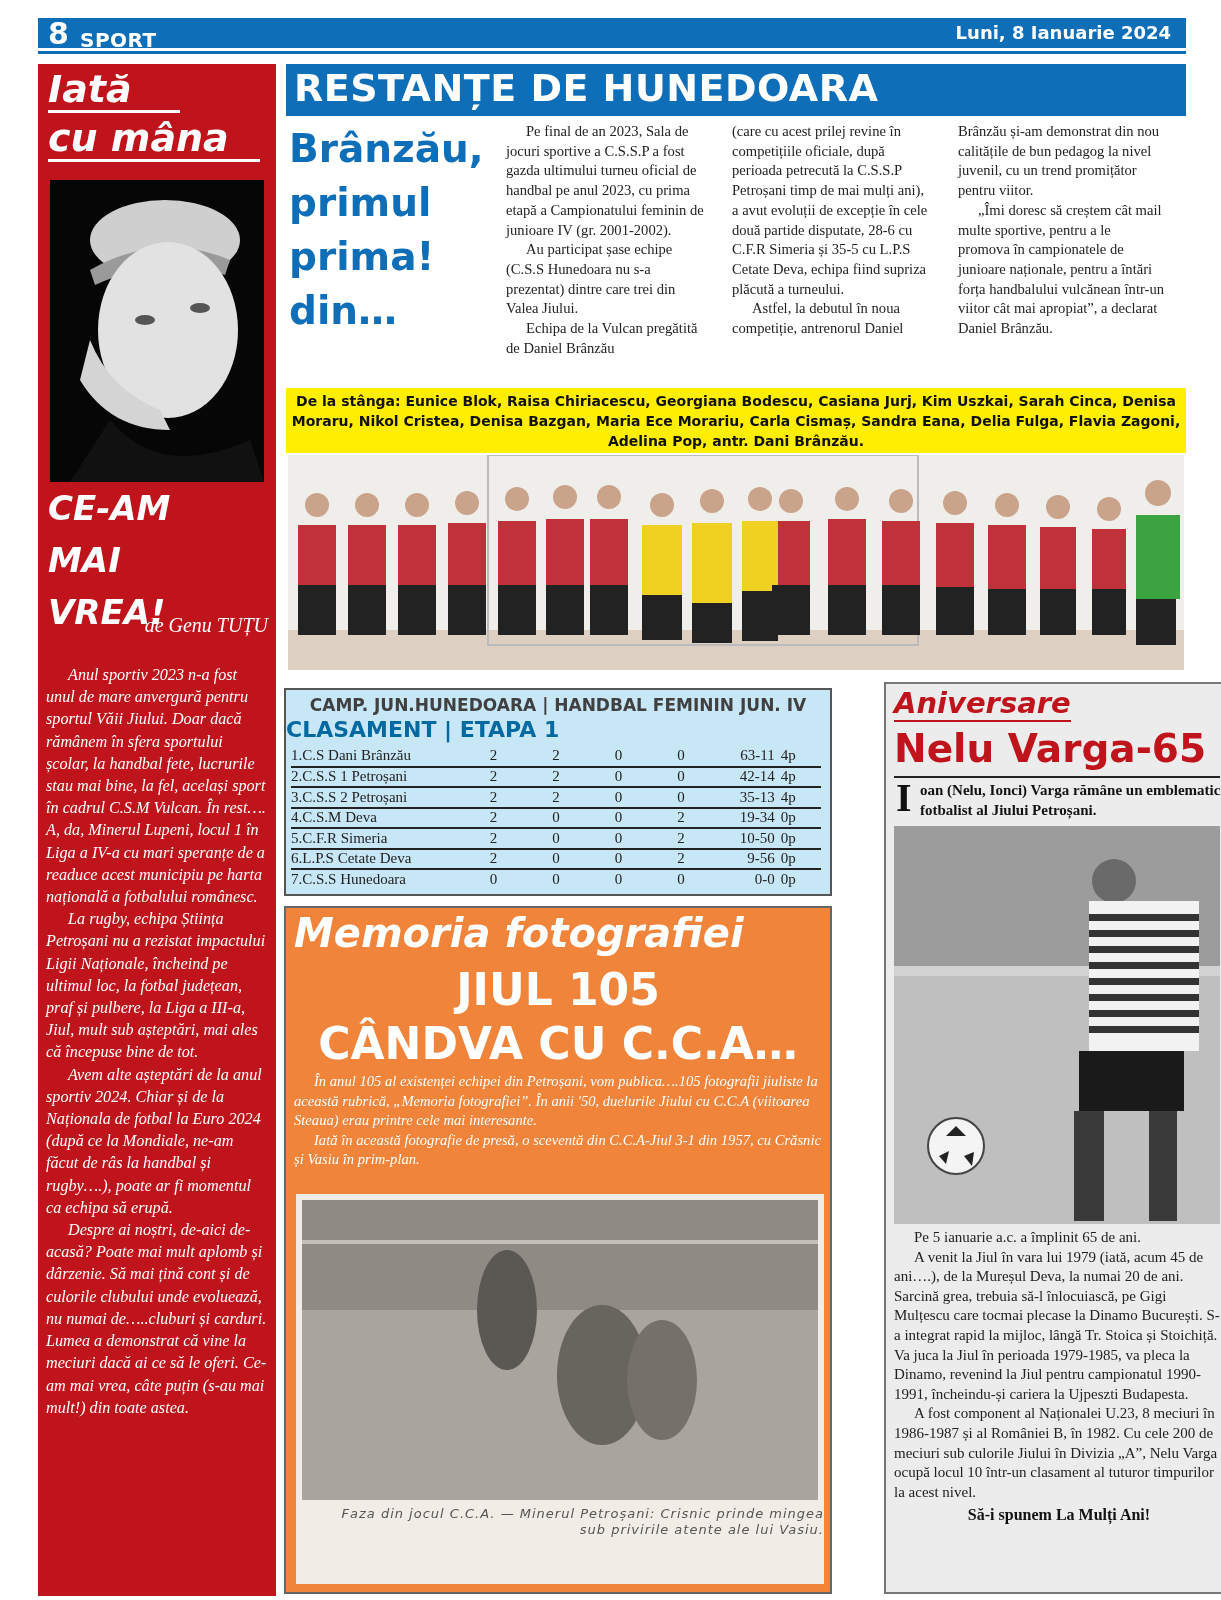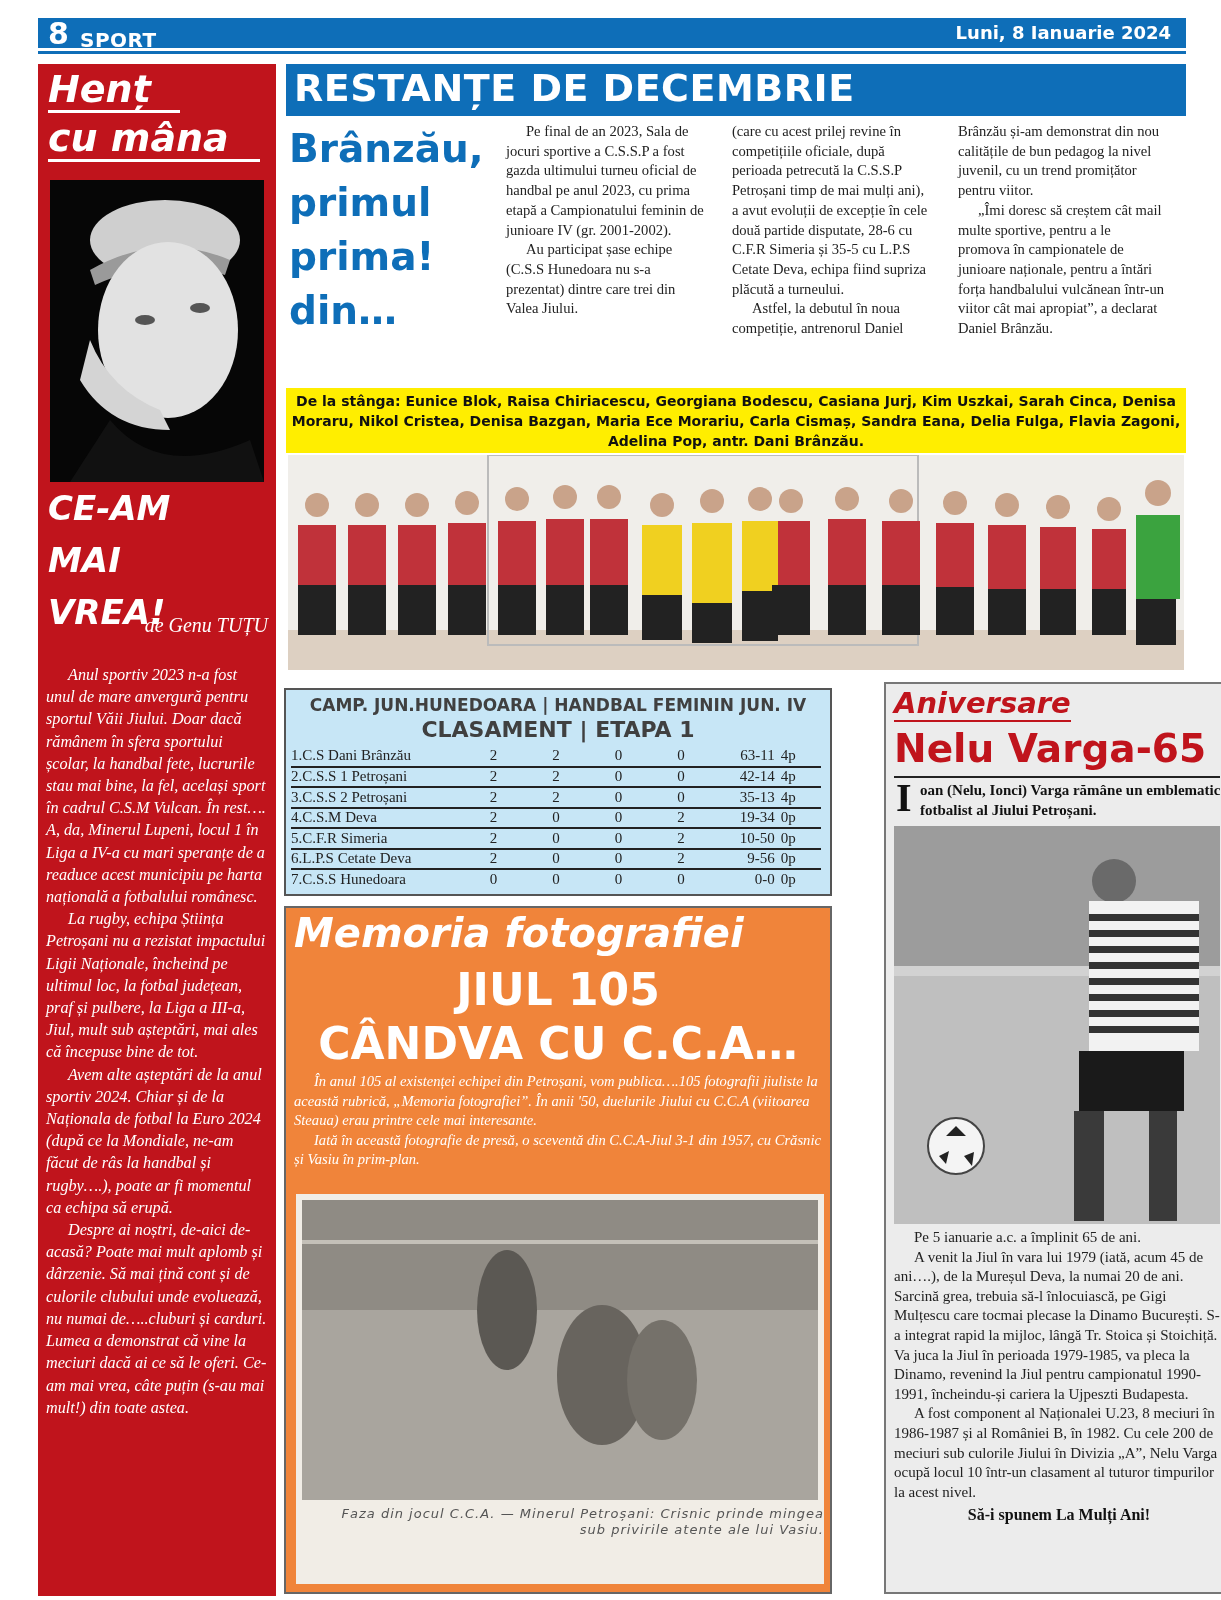--- a/index.html
+++ b/index.html
@@ -31,21 +31,21 @@
   .headline { position: absolute; left: 289px; top: 122px; font: 900 39px "DejaVu Sans", sans-serif; color: #0e6eb8; line-height: 54px; }
   .col-text { position: absolute; top: 122px; width: 200px; font: 14.6px "Liberation Serif", serif; color: #222; line-height: 19.7px; }
   .col-text p { text-indent: 20px; }
 
   .caption { position: absolute; left: 286px; top: 388px; width: 900px; height: 65px; background: #ffee00; text-align: center; font: 700 14px "DejaVu Sans", sans-serif; color: #111; line-height: 20px; padding-top: 3px; }
   .team-photo { position: absolute; left: 288px; top: 455px; width: 896px; height: 215px; background: linear-gradient(#f3f3f3, #e8e2dc 80%, #d8cfc4); overflow: hidden; }
 
   
   .standings { position: absolute; left: 284px; top: 688px; width: 548px; height: 208px; background: #c7e6f6; border: 2px solid #555; }
   .st-h1 { text-align: center; font: 900 17px "DejaVu Sans", sans-serif; color: #404040; margin-top: 5px; }
-  .st-h2 { text-align: center; font: 900 22px "DejaVu Sans", sans-serif; color: #404040; margin-top: 2px; }
+  .st-h2 { font: 900 22px "DejaVu Sans", sans-serif; color: #0369a1; margin-top: 2px; }
   .st-table { position: absolute; left: 5px; top: 56px; width: 530px; border-collapse: collapse; font: 15px "Liberation Serif", serif; color: #222; }
   .st-table td { height: 20.5px; border-bottom: 2px solid #222; padding: 0; }
   .st-table tr:last-child td { border-bottom: none; }
   .st-table td.team { width: 170px; }
   .st-table td.n { width: 62px; text-align: center; }
   .st-table td.g { width: 68px; text-align: right; padding-right: 6px; }
   .st-table td.p { width: 40px; }
 
   
   .memoria { position: absolute; left: 284px; top: 906px; width: 548px; height: 688px; background: #f0843a; border: 2px solid #666; }
@@ -74,21 +74,21 @@
 <body>
 
 <div class="topbar"></div>
 <div class="topbar-line"></div>
 <div class="page-num">8</div>
 <div class="section">SPORT</div>
 <div class="date">Luni, 8 Ianuarie 2024</div>
 
 <div class="leftcol">
   <div class="hent">
-    <span class="l1">Henț</span>
+    <span class="l1">Iată</span>
     <span class="l2">cu mâna</span>
   </div>
   <div class="portrait">
     <svg width="214" height="302" viewBox="0 0 214 302">
       <rect width="214" height="302" fill="#060606"></rect>
       <ellipse cx="115" cy="60" rx="75" ry="40" fill="#cfcfcf"></ellipse>
       <path d="M40 90 Q110 50 180 80 L175 95 Q110 75 45 105 Z" fill="#9a9a9a"></path>
       <ellipse cx="118" cy="150" rx="70" ry="88" fill="#e2e2e2"></ellipse>
       <ellipse cx="95" cy="140" rx="10" ry="5" fill="#555"></ellipse>
       <ellipse cx="150" cy="128" rx="10" ry="5" fill="#555"></ellipse>
@@ -104,30 +104,31 @@
   <div class="byline">de Genu TUȚU</div>
   <div class="left-body">
     <p>Anul sportiv 2023 n-a fost unul de mare anvergură pentru sportul Văii Jiului. Doar dacă rămânem în sfera sportului școlar, la handbal fete, lucrurile stau mai bine, la fel, același sport în cadrul C.S.M Vulcan. În rest…. A, da, Minerul Lupeni, locul 1 în Liga a IV-a cu mari speranțe de a readuce acest municipiu pe harta națională a fotbalului românesc.</p>
     <p>La rugby, echipa Știința Petroșani nu a rezistat impactului Ligii Naționale, încheind pe ultimul loc, la fotbal județean, praf și pulbere, la Liga a III-a, Jiul, mult sub așteptări, mai ales că începuse bine de tot.</p>
     <p>Avem alte așteptări de la anul sportiv 2024. Chiar și de la Naționala de fotbal la Euro 2024 (după ce la Mondiale, ne-am făcut de râs la handbal și rugby….), poate ar fi momentul ca echipa să erupă.</p>
     <p>Despre ai noștri, de-aici de-acasă? Poate mai mult aplomb și dârzenie. Să mai țină cont și de culorile clubului unde evoluează, nu numai de…..cluburi  și carduri. Lumea a demonstrat că vine la meciuri dacă ai ce să le oferi. Ce-am mai vrea, câte puțin (s-au mai mult!) din toate astea.</p>
   </div>
 </div>
 
 <div class="main-title-bar"></div>
-<div class="main-title">RESTANȚE DE DECEMBRIE</div>
+<div class="main-title">RESTANȚE DE HUNEDOARA</div>
 <div class="headline">
   <div>Brânzău,</div>
   <div>primul</div>
   <div>prima!</div>
   <div>din…</div>
 </div>
 <div class="col-text" style="left:506px;">
   <p>Pe final de an 2023, Sala de jocuri sportive a C.S.S.P a fost gazda ultimului turneu oficial de handbal pe anul 2023, cu prima etapă a Campionatului feminin de junioare IV (gr. 2001-2002).</p>
   <p>Au participat șase echipe (C.S.S Hunedoara nu s-a prezentat) dintre care trei din Valea Jiului.</p>
+  <p>Echipa de la Vulcan pregătită de Daniel Brânzău</p>
 </div>
 <div class="col-text" style="left:732px;">
   <p style="text-indent:0">(care cu acest prilej revine în competițiile oficiale, după perioada petrecută la C.S.S.P Petroșani timp de mai mulți ani), a avut evoluții de excepție în cele două partide disputate, 28-6 cu C.F.R Simeria și 35-5 cu L.P.S Cetate Deva, echipa fiind supriza plăcută a turneului.</p>
   <p>Astfel, la debutul în noua competiție, antrenorul Daniel</p>
 </div>
 <div class="col-text" style="left:958px; width:206px;">
   <p style="text-indent:0">Brânzău și-am demonstrat din nou calitățile de bun pedagog la nivel juvenil, cu un trend promițător pentru viitor.</p>
   <p>„Îmi doresc să creștem cât mail multe sportive, pentru a le promova în campionatele de junioare naționale, pentru a întări forța handbalului vulcănean într-un viitor cât mai apropiat”, a declarat Daniel Brânzău.</p>
 </div>
 

